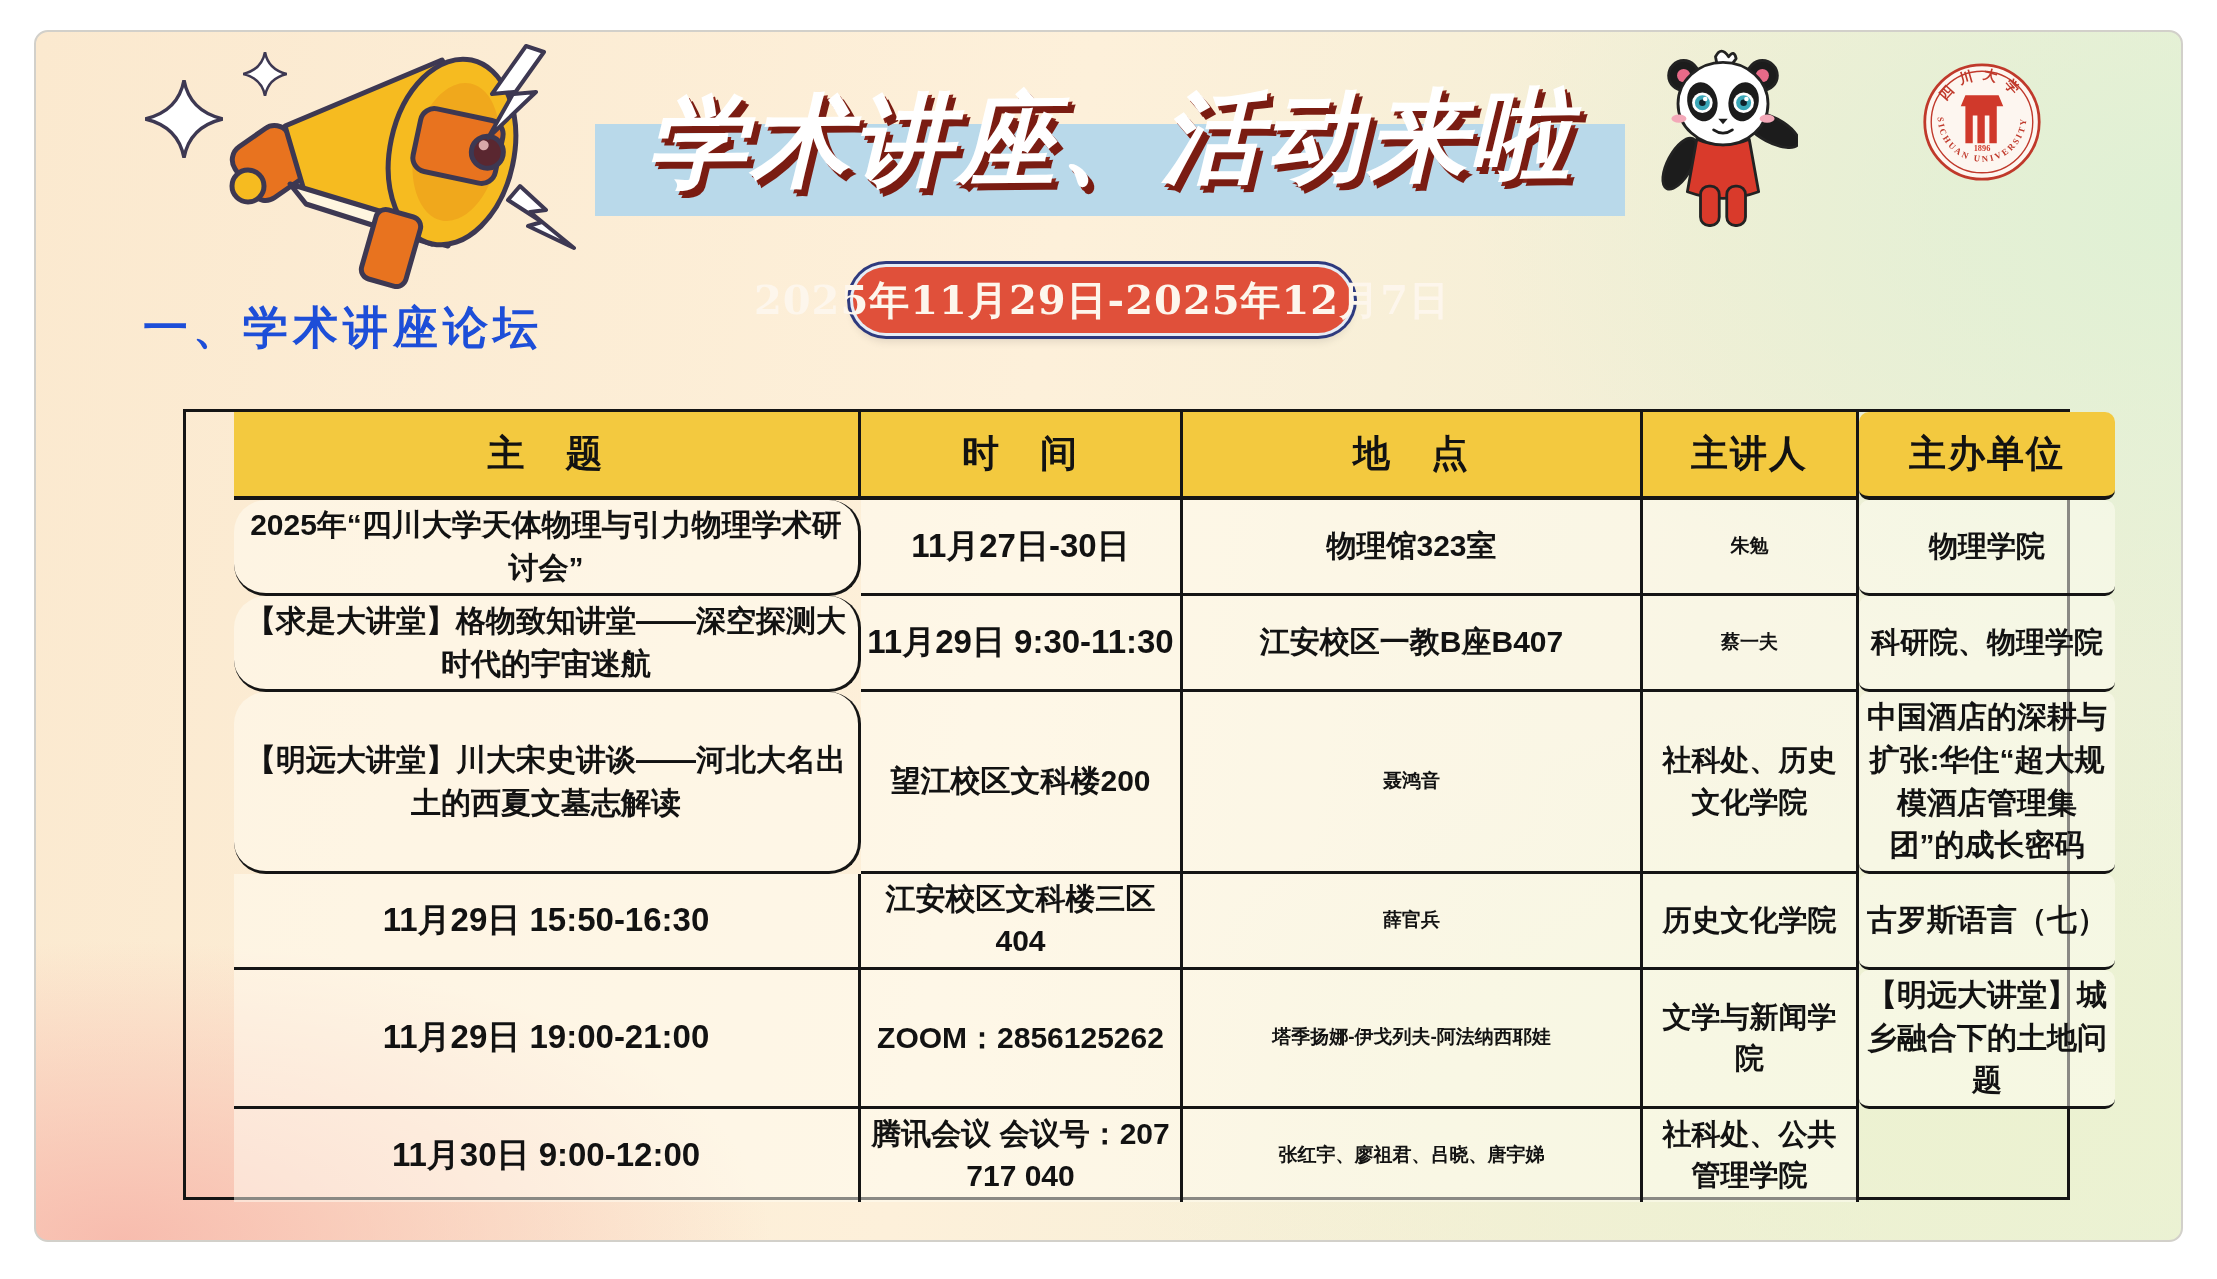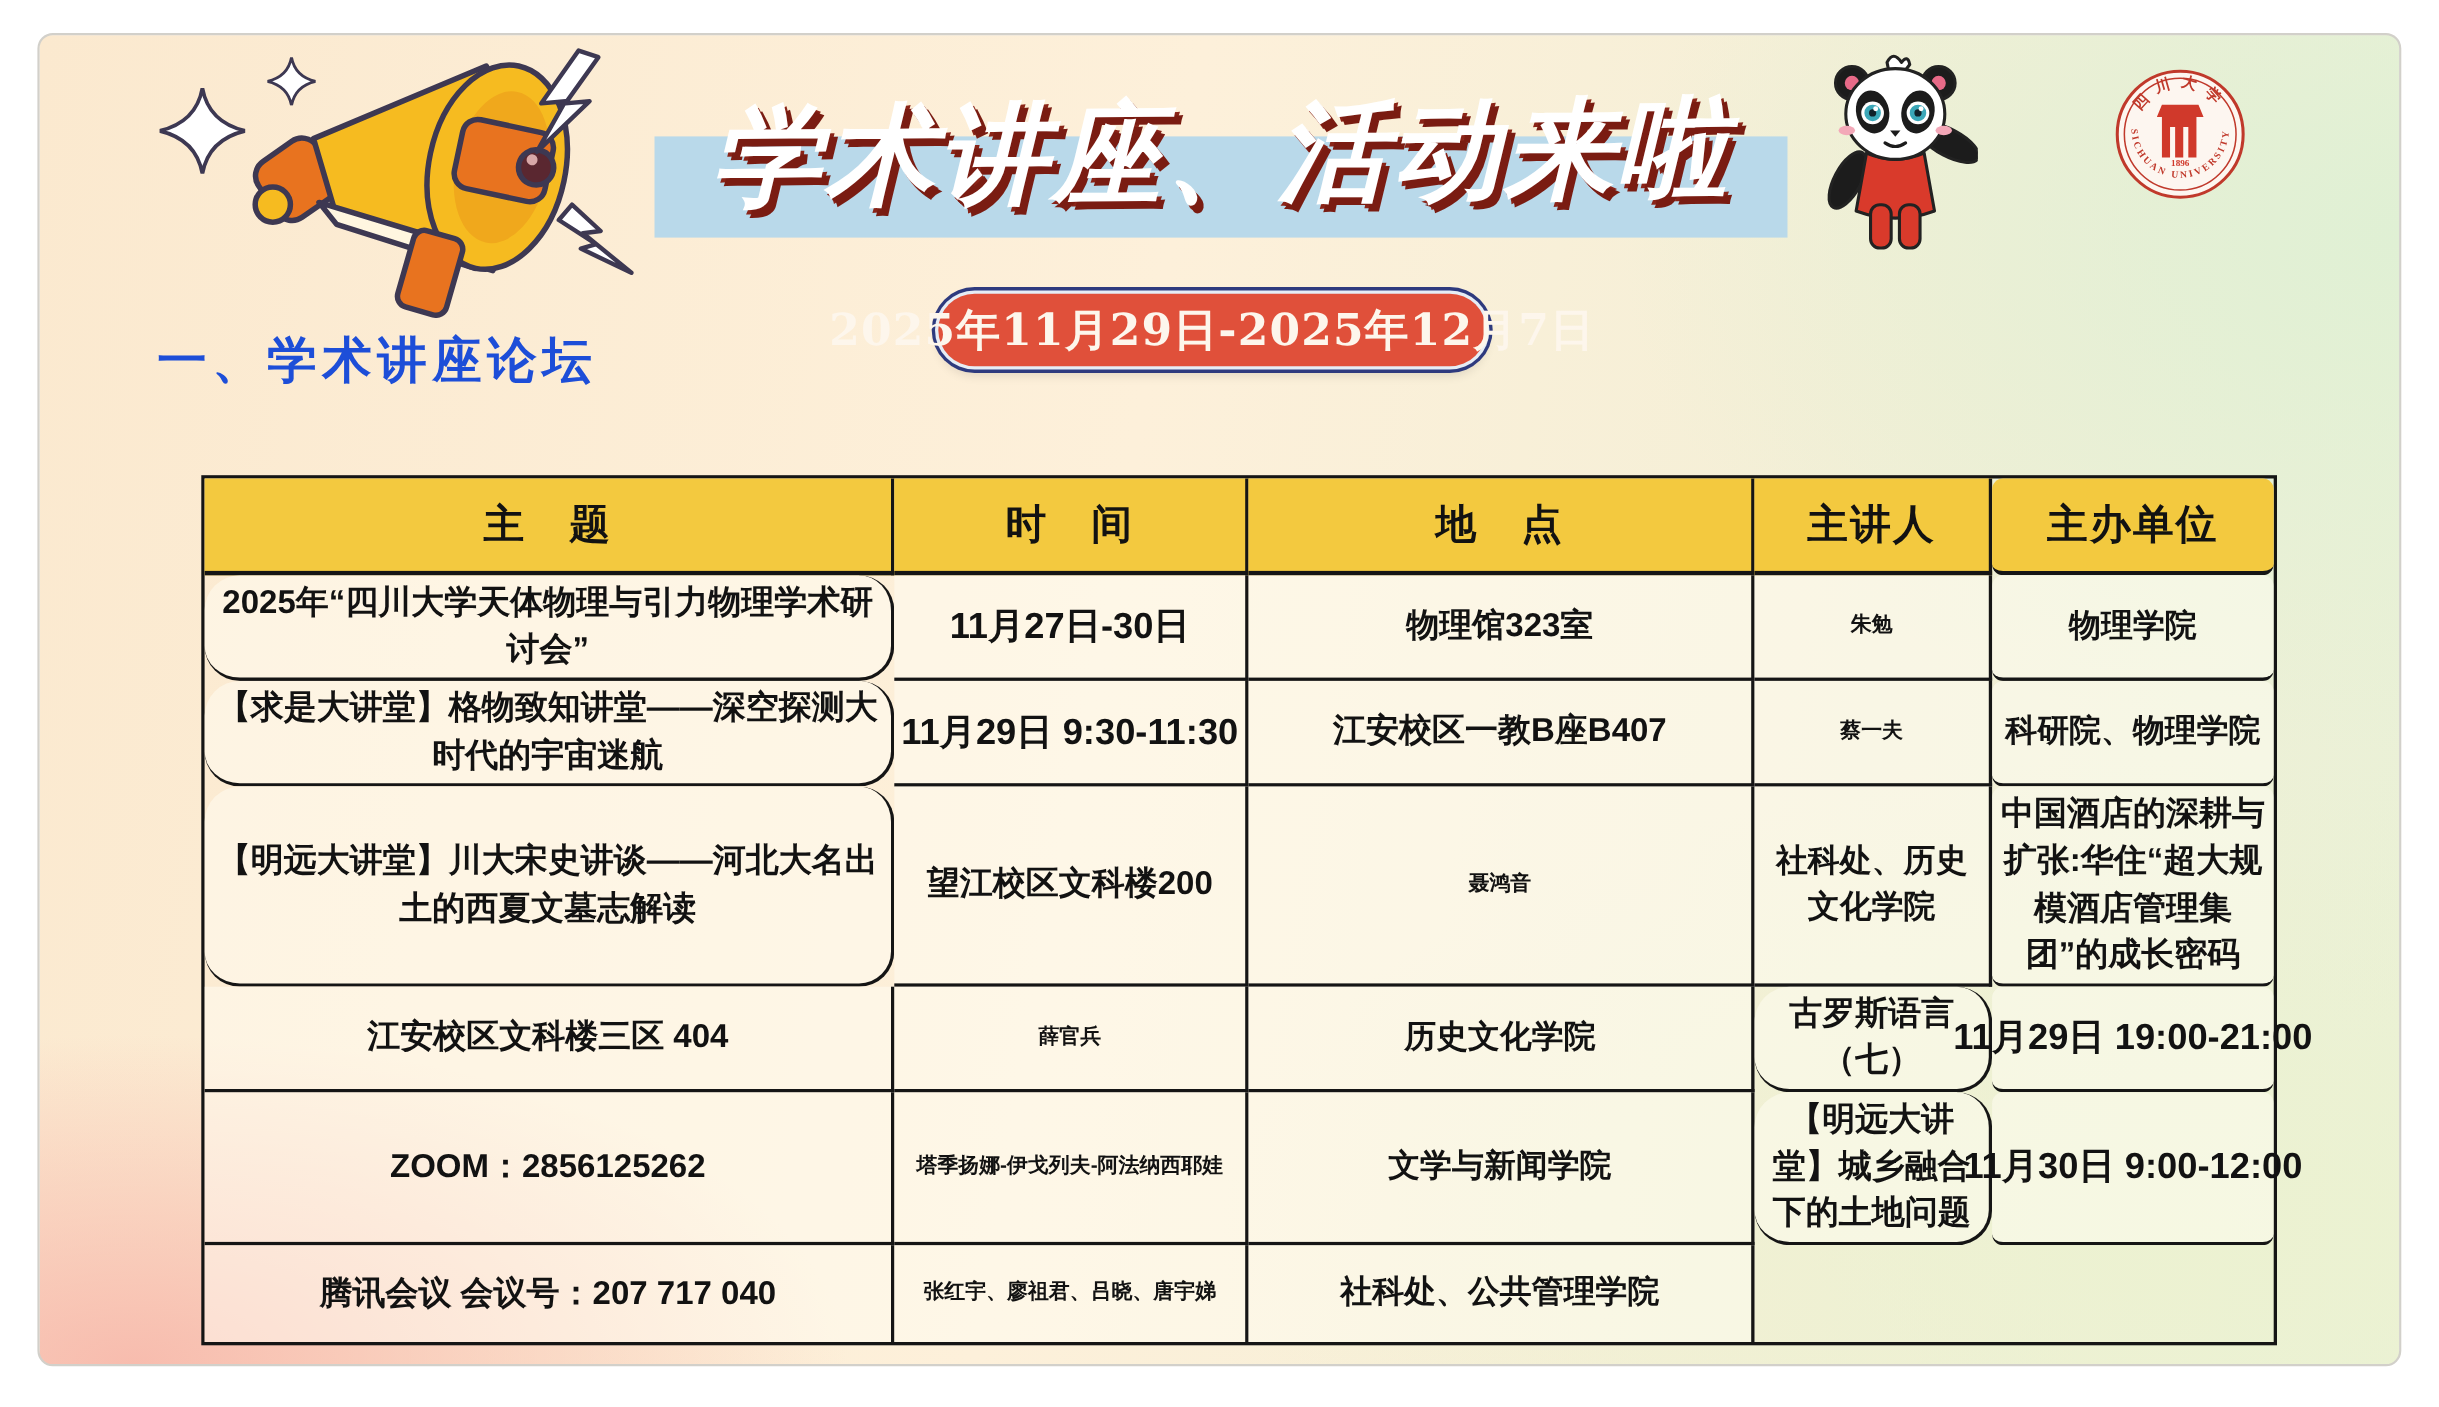--- a/index.html
+++ b/index.html
@@ -46,25 +46,26 @@
   .seal { position:absolute; left:1922px; top:62px; }
 
   
   .section-title {
     position:absolute; left:143px; top:298px;
     font-size:45px; font-weight:900; letter-spacing:5px; color:#1d4ed8;
   }
 
   
   .table-wrap {
-    position:absolute; left:183px; top:432px; width:1887px; height:791px;
+    position:absolute; left:183px; top:409px; width:1887px; height:791px;
     border:3px solid #151515;
     display:grid;
     grid-template-columns:627px 322px 460px 216px 256px;
     grid-template-rows:88px repeat(6, 1fr);
+    padding-left:48px;
   }
   .cell {
     display:flex; align-items:center; justify-content:center;
     text-align:center; font-weight:bold; color:#121212;
     border-right:3px solid #151515; border-bottom:3px solid #151515;
     padding:4px 8px; background:rgba(255,253,244,0.50); line-height:1.42;
   }
   .cell:nth-child(5n) { border-right:none;border-radius:10px; }
   .cell:nth-child(n+31) { border-bottom:none; }
   .head {
@@ -181,20 +182,21 @@
   <div class="cell c-loc">江安校区一教B座B407</div>
   <div class="cell c-spk">蔡一夫</div>
   <div class="cell c-org">科研院、物理学院</div>
 
   <div class="cell c-topic">【明远大讲堂】川大宋史讲谈——河北大名出土的西夏文墓志解读</div>
   <div class="cell c-loc">望江校区文科楼200</div>
   <div class="cell c-spk">聂鸿音</div>
   <div class="cell c-org">社科处、历史文化学院</div>
 
   <div class="cell c-topic">中国酒店的深耕与扩张:华住“超大规模酒店管理集团”的成长密码</div>
+  <div class="cell c-time">11月29日 15:50-16:30</div>
   <div class="cell c-loc">江安校区文科楼三区 404</div>
   <div class="cell c-spk">薛官兵</div>
   <div class="cell c-org">历史文化学院</div>
 
   <div class="cell c-topic">古罗斯语言（七）</div>
   <div class="cell c-time">11月29日 19:00-21:00</div>
   <div class="cell c-loc">ZOOM：2856125262</div>
   <div class="cell c-spk">塔季扬娜-伊戈列夫-阿法纳西耶娃</div>
   <div class="cell c-org">文学与新闻学院</div>
 

